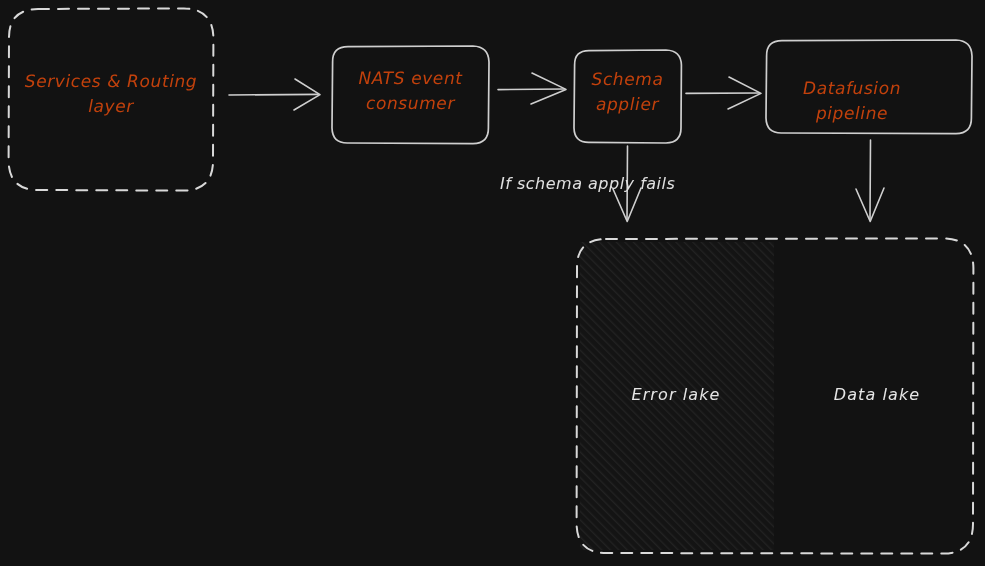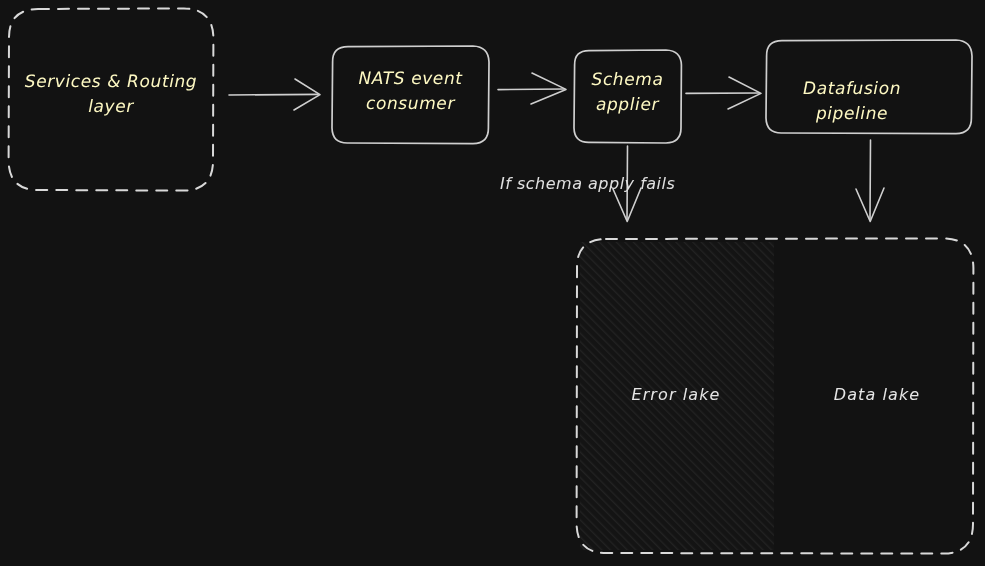--- a/index.html
+++ b/index.html
@@ -19,21 +19,21 @@
   svg.layer {
     position: absolute;
     left: 0;
     top: 0;
     width: 985px;
     height: 566px;
     overflow: visible;
   }
   .node-label {
     position: absolute;
-    color: #fef9c3;
+    color: #c2410c;
     font-family: "DejaVu Sans", sans-serif;
     font-size: 17px;
     font-style: italic;
     font-weight: 300;
     letter-spacing: 0.6px;
     line-height: 1.45;
     text-align: center;
     white-space: pre-line;
     pointer-events: none;
     text-rendering: geometricPrecision;

